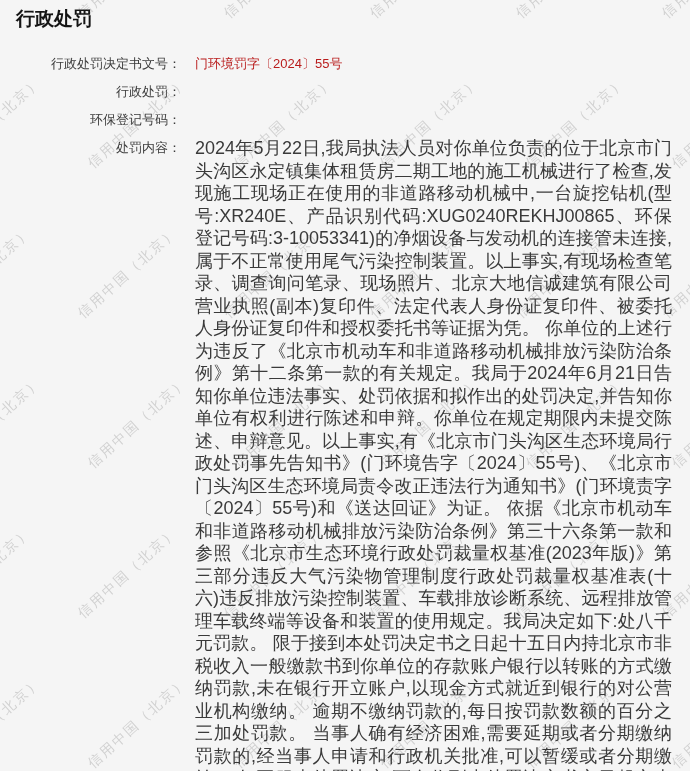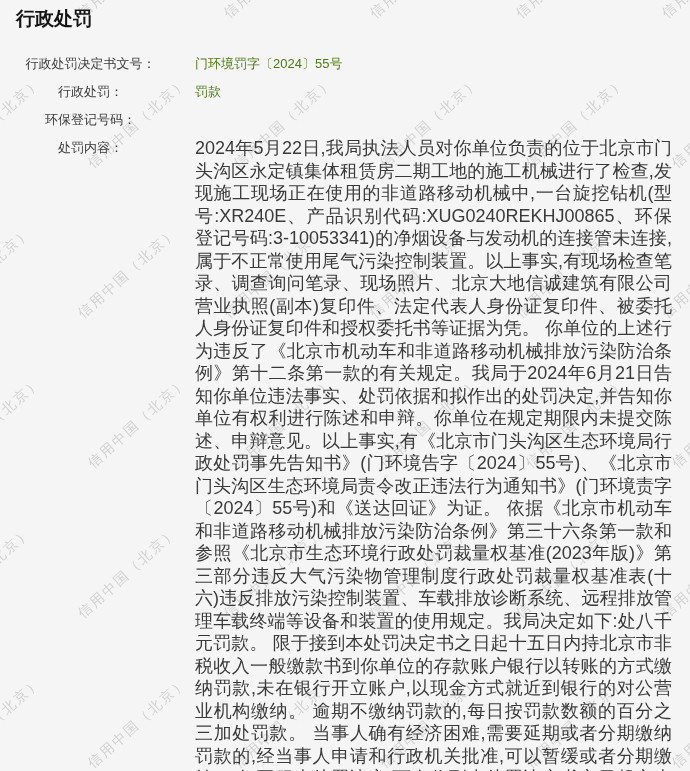--- a/index.html
+++ b/index.html
@@ -50,21 +50,21 @@
   }
   .row {
     display: grid;
     grid-template-columns: 181px 477px;
     column-gap: 14px;
     align-items: start;
     margin-bottom: 9px;
   }
   .label-cell {
     display: flex;
-    justify-content: center;
+    justify-content: flex-end;
     align-items: center;
   }
   .label-text {
     display: inline-block;
     max-width: 150px;
     text-align: right;
     font-size: 13px;
     line-height: 17px;
     color: #3b3b3b;
     padding-top: 2px;
@@ -72,21 +72,21 @@
   .colon {
     font-size: 13px;
     line-height: 17px;
     color: #3b3b3b;
     padding-top: 2px;
   }
   .value-cell {
     font-size: 13px;
     line-height: 17px;
     padding-top: 2px;
-    color: #4d7c0f;
+    color: #b91c1c;
     font-weight: 500;
   }
   .row-content { margin-bottom: 10px; }
   .row-content .value-cell {
     font-size: 18px;
     line-height: 22.5px;
     padding-top: 0;
     text-align: justify;
     text-justify: inter-ideograph;
     font-weight: 400;
@@ -148,21 +148,20 @@
             <span class="colon">：</span>
           </div>
         <div class="value-cell">门环境罚字〔2024〕55号</div>
       </div>
 
       <div class="row">
         <div class="label-cell">
             <span class="label-text">行政处罚</span>
             <span class="colon">：</span>
           </div>
-        <div class="value-cell">罚款</div>
       </div>
 
       <div class="row">
         <div class="label-cell">
             <span class="label-text">环保登记号码</span>
             <span class="colon">：</span>
           </div>
       </div>
 
       <div class="row row-content">

